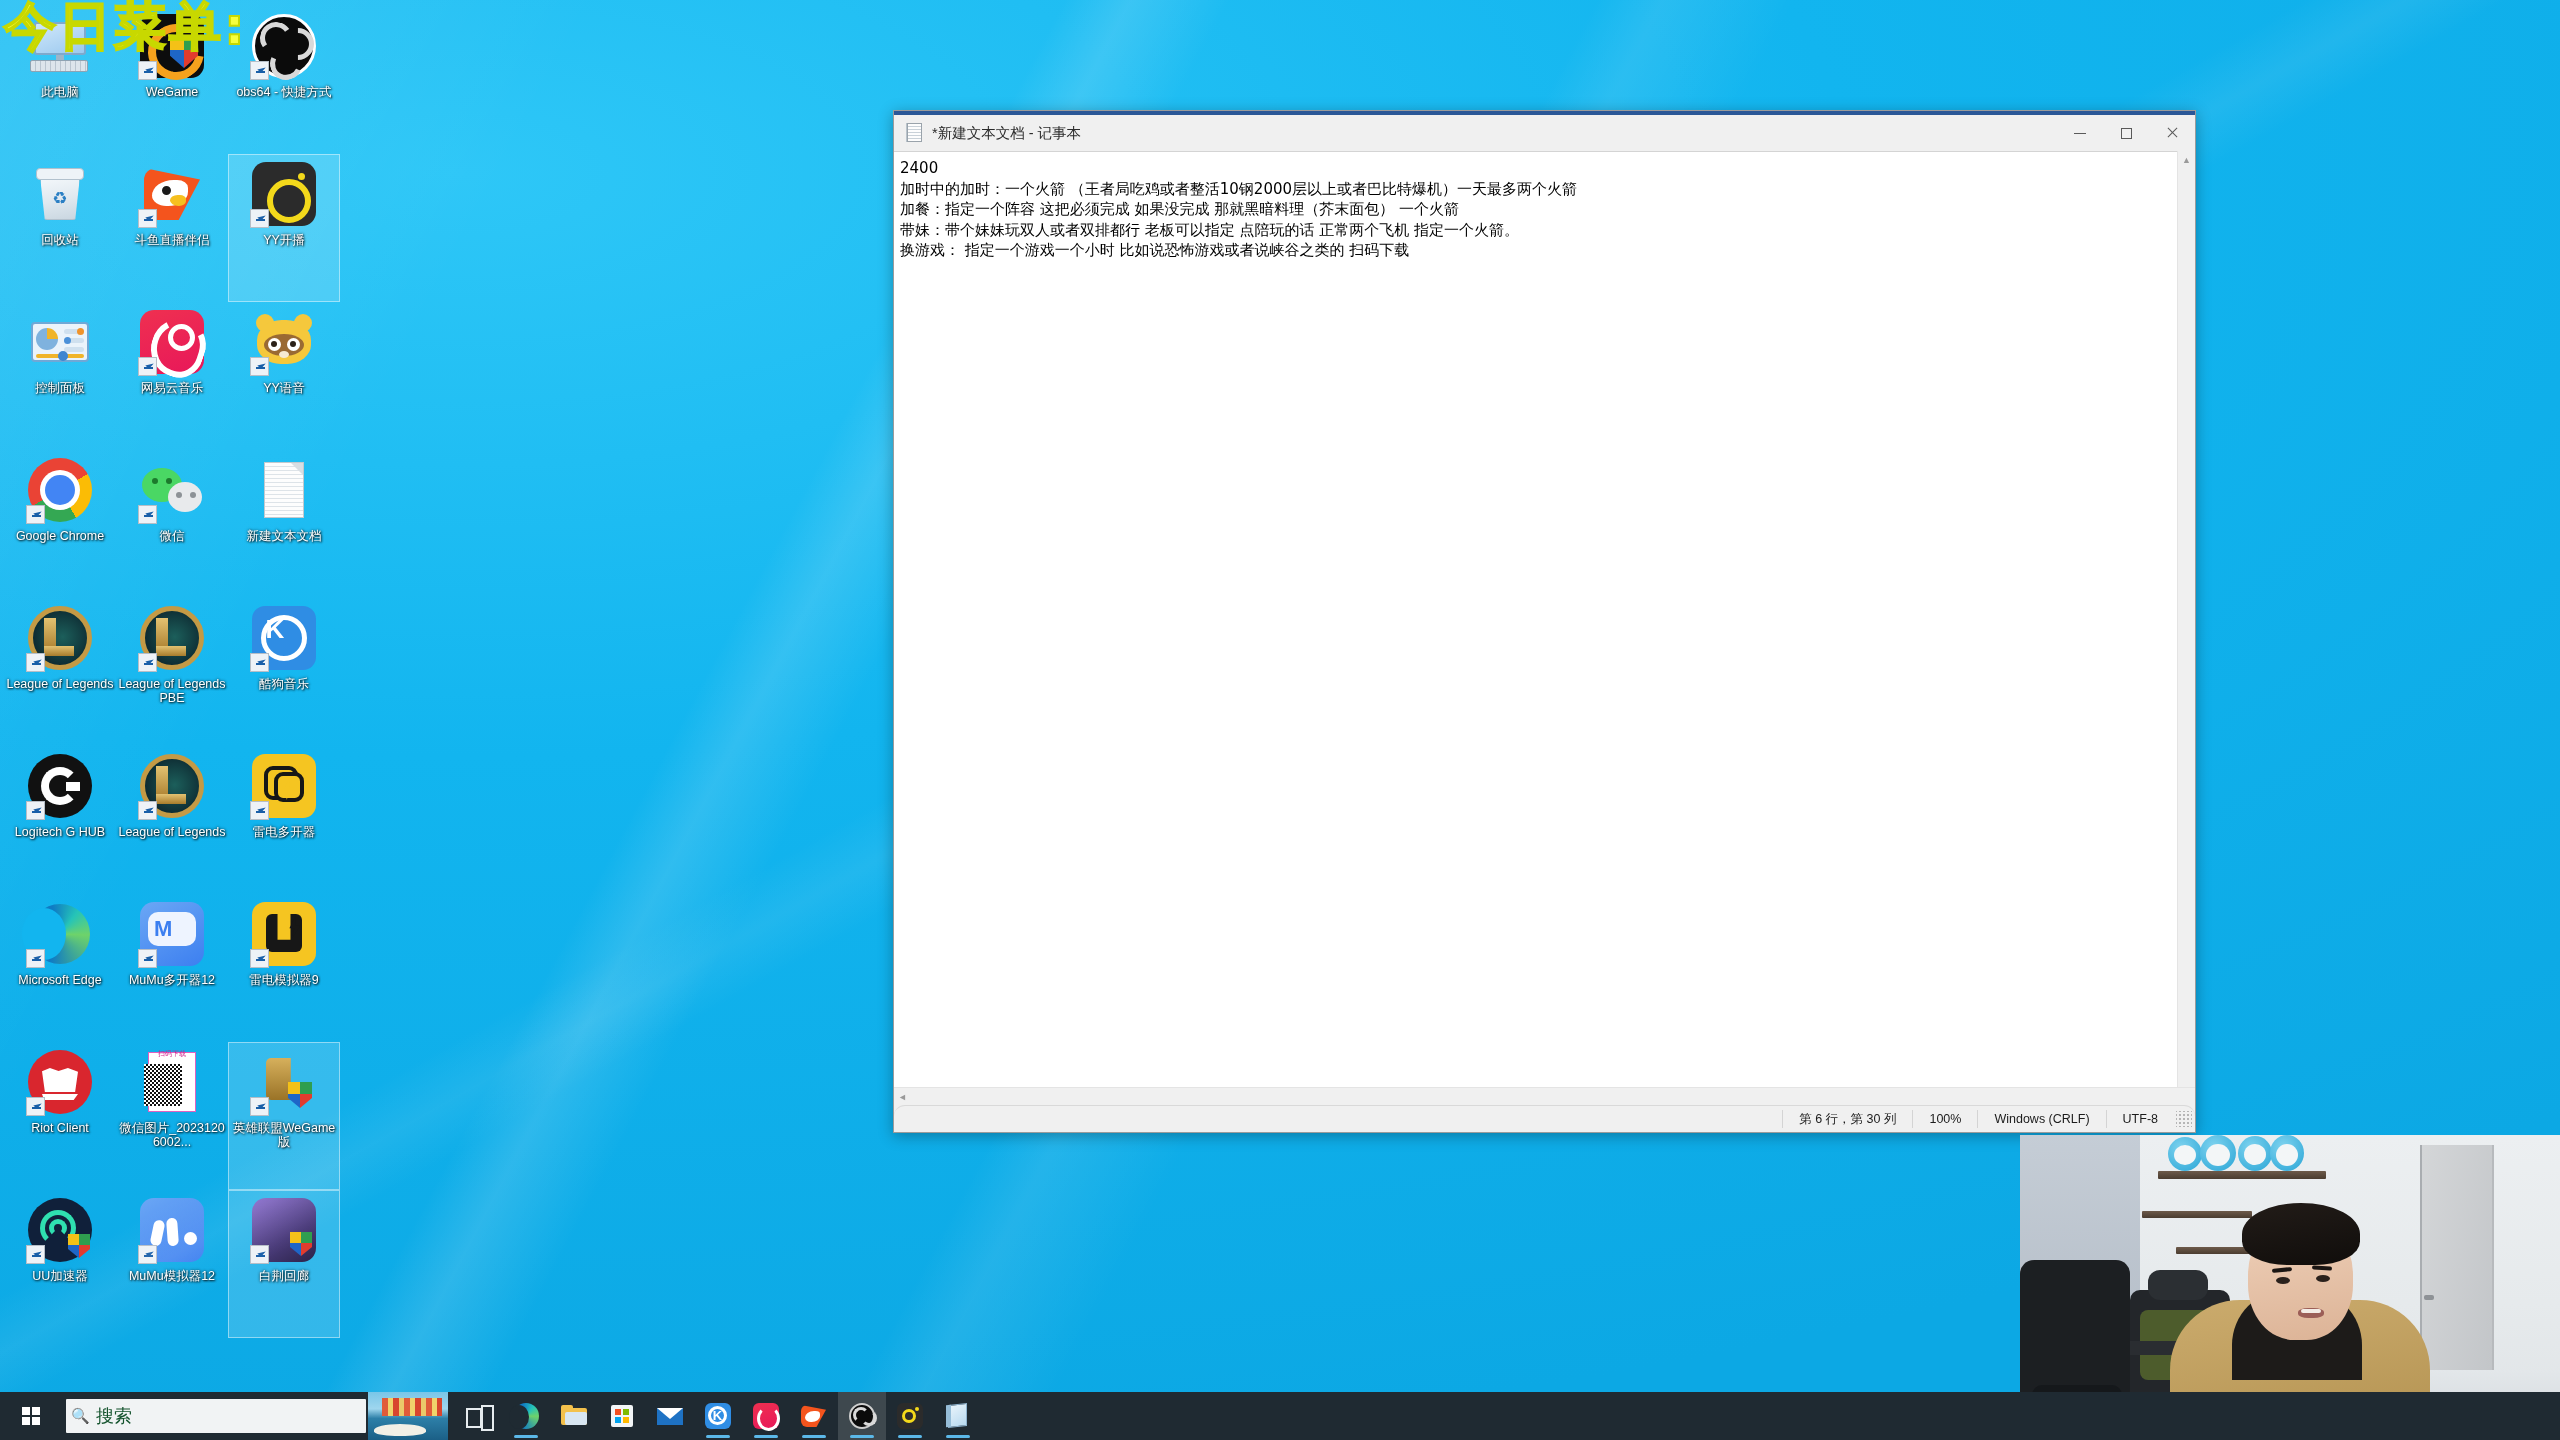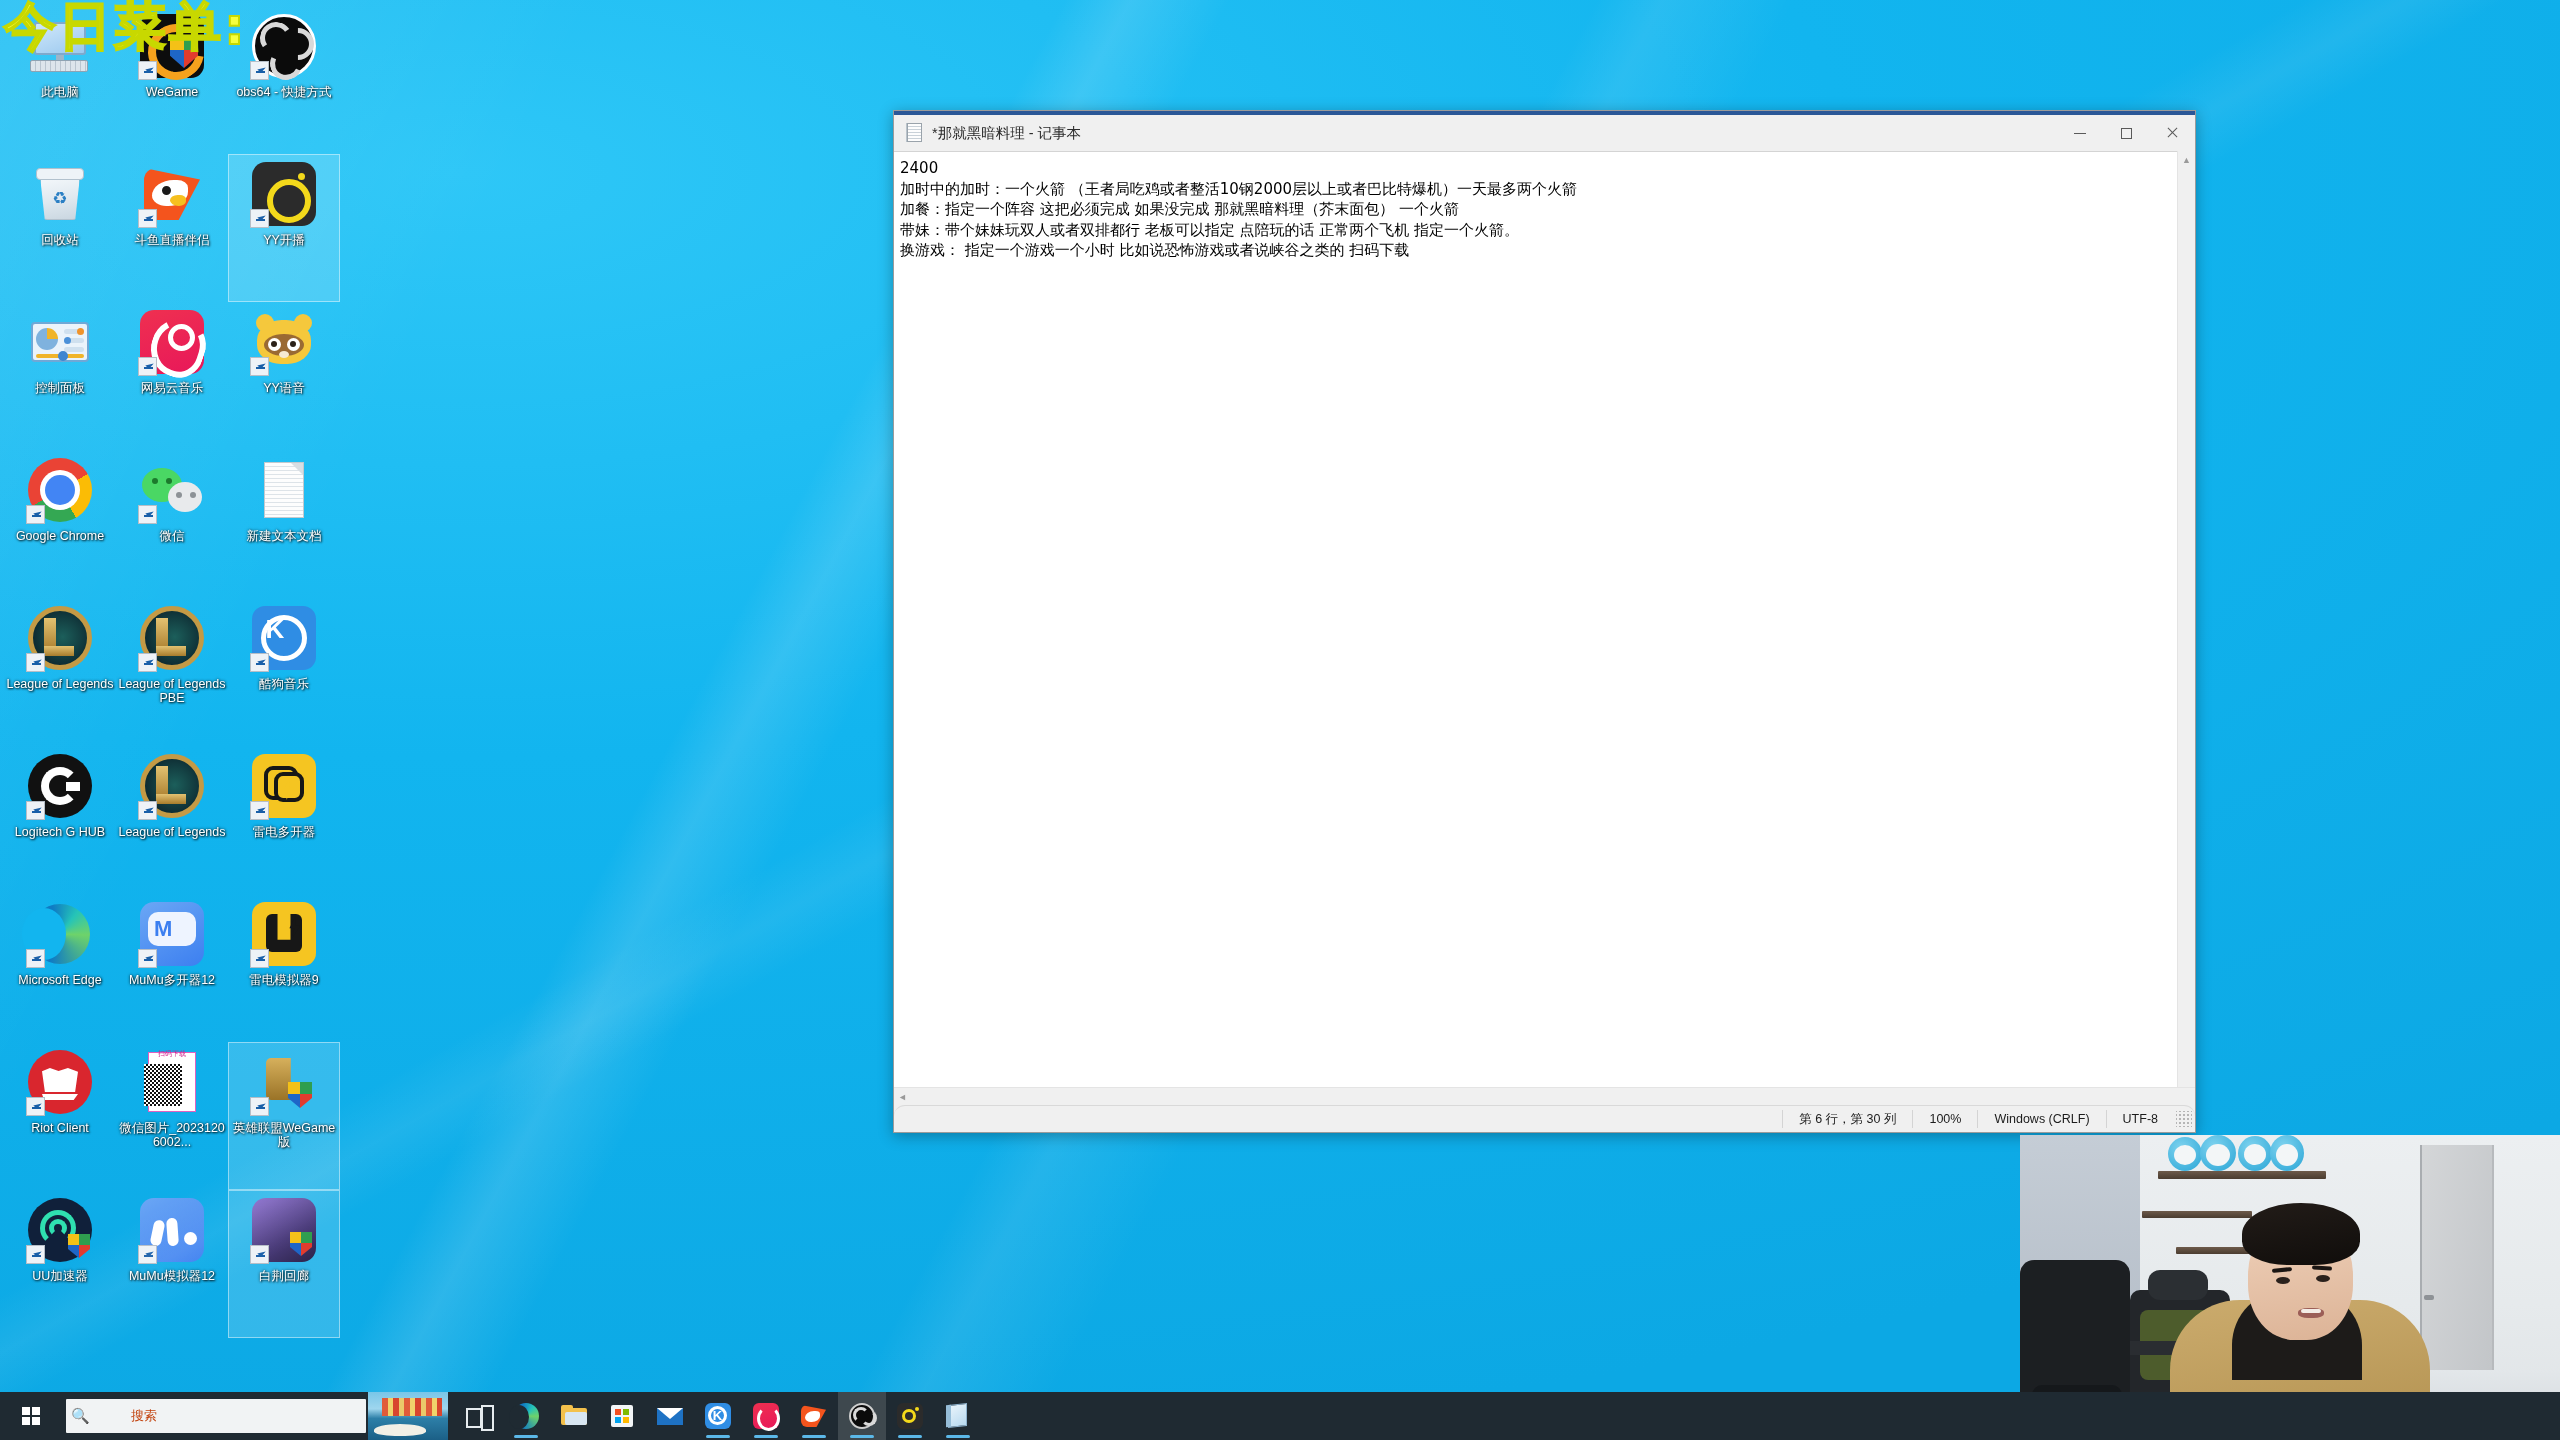--- a/index.html
+++ b/index.html
@@ -278,21 +278,21 @@
   .wc-hands{position:absolute;left:222px;bottom:-8px;width:90px;height:42px;
     background:linear-gradient(170deg,#f0d2bb,#d8ab8c);border-radius:40% 40% 30% 30%;}
 
   
   #taskbar{position:absolute;left:0;bottom:0;width:2560px;height:48px;background:#1f2a32;z-index:50;display:flex;align-items:center;}
   #start{width:62px;height:48px;display:flex;align-items:center;justify-content:center;}
   .winlogo{width:18px;height:18px;display:grid;grid-template-columns:1fr 1fr;grid-template-rows:1fr 1fr;gap:2px;}
   .winlogo i{background:#fff;display:block;}
   #tb-search{width:300px;height:34px;background:#f1f3f4;border-radius:1px;display:flex;align-items:center;margin-left:4px;}
   .srch-ico{width:30px;text-align:center;color:#4a4a4a;font-size:15px;}
-  #tb-search-text{font-size:13px;color:#c2410c;margin-left:35px;}
+  #tb-search-text{font-size:18px;color:#14532d;}
   #tb-thumb{width:80px;height:48px;margin-left:2px;
     background:linear-gradient(180deg,#79c6e8 0%,#9fd6ee 35%,#2d7fa8 55%,#1b5f86 100%);
     position:relative;overflow:hidden;}
   #tb-thumb:before{content:"";position:absolute;left:14px;top:6px;width:60px;height:18px;
     background:repeating-linear-gradient(90deg,#e05b3a 0 6px,#f0d36b 6px 11px,#d8452e 11px 17px,#eac96a 17px 22px);}
   #tb-thumb:after{content:"";position:absolute;left:6px;bottom:4px;width:52px;height:12px;background:#f2efe6;border-radius:50% 50% 40% 40%;}
   .tb-ico{width:48px;height:48px;display:flex;align-items:center;justify-content:center;position:relative;}
   .tb-ico.active{background:rgba(255,255,255,0.14);}
   .tb-ico .run{position:absolute;bottom:2px;left:12px;width:24px;height:3px;background:#5bb8e8;border-radius:2px;}
   .tb-art{width:28px;height:28px;position:relative;}
@@ -578,21 +578,21 @@
   <div id="overlay-title">今日菜单:</div>
 
   <div id="notepad">
     <div id="np-top"></div>
 
     <div id="np-titlebar">
       <span class="np-ico">
         <span class="sp"></span>
           <span class="pg"></span>
       </span>
-      <span id="np-title">*那就黑暗料理 - 记事本</span>
+      <span id="np-title">*新建文本文档 - 记事本</span>
       <span class="np-ctrls">
         <span class="np-btn">
             <i class="np-min"></i>
           </span>
         <span class="np-btn">
             <i class="np-max"></i>
           </span>
         <span class="np-btn cl">
             <i class="np-cls"></i>
           </span>

